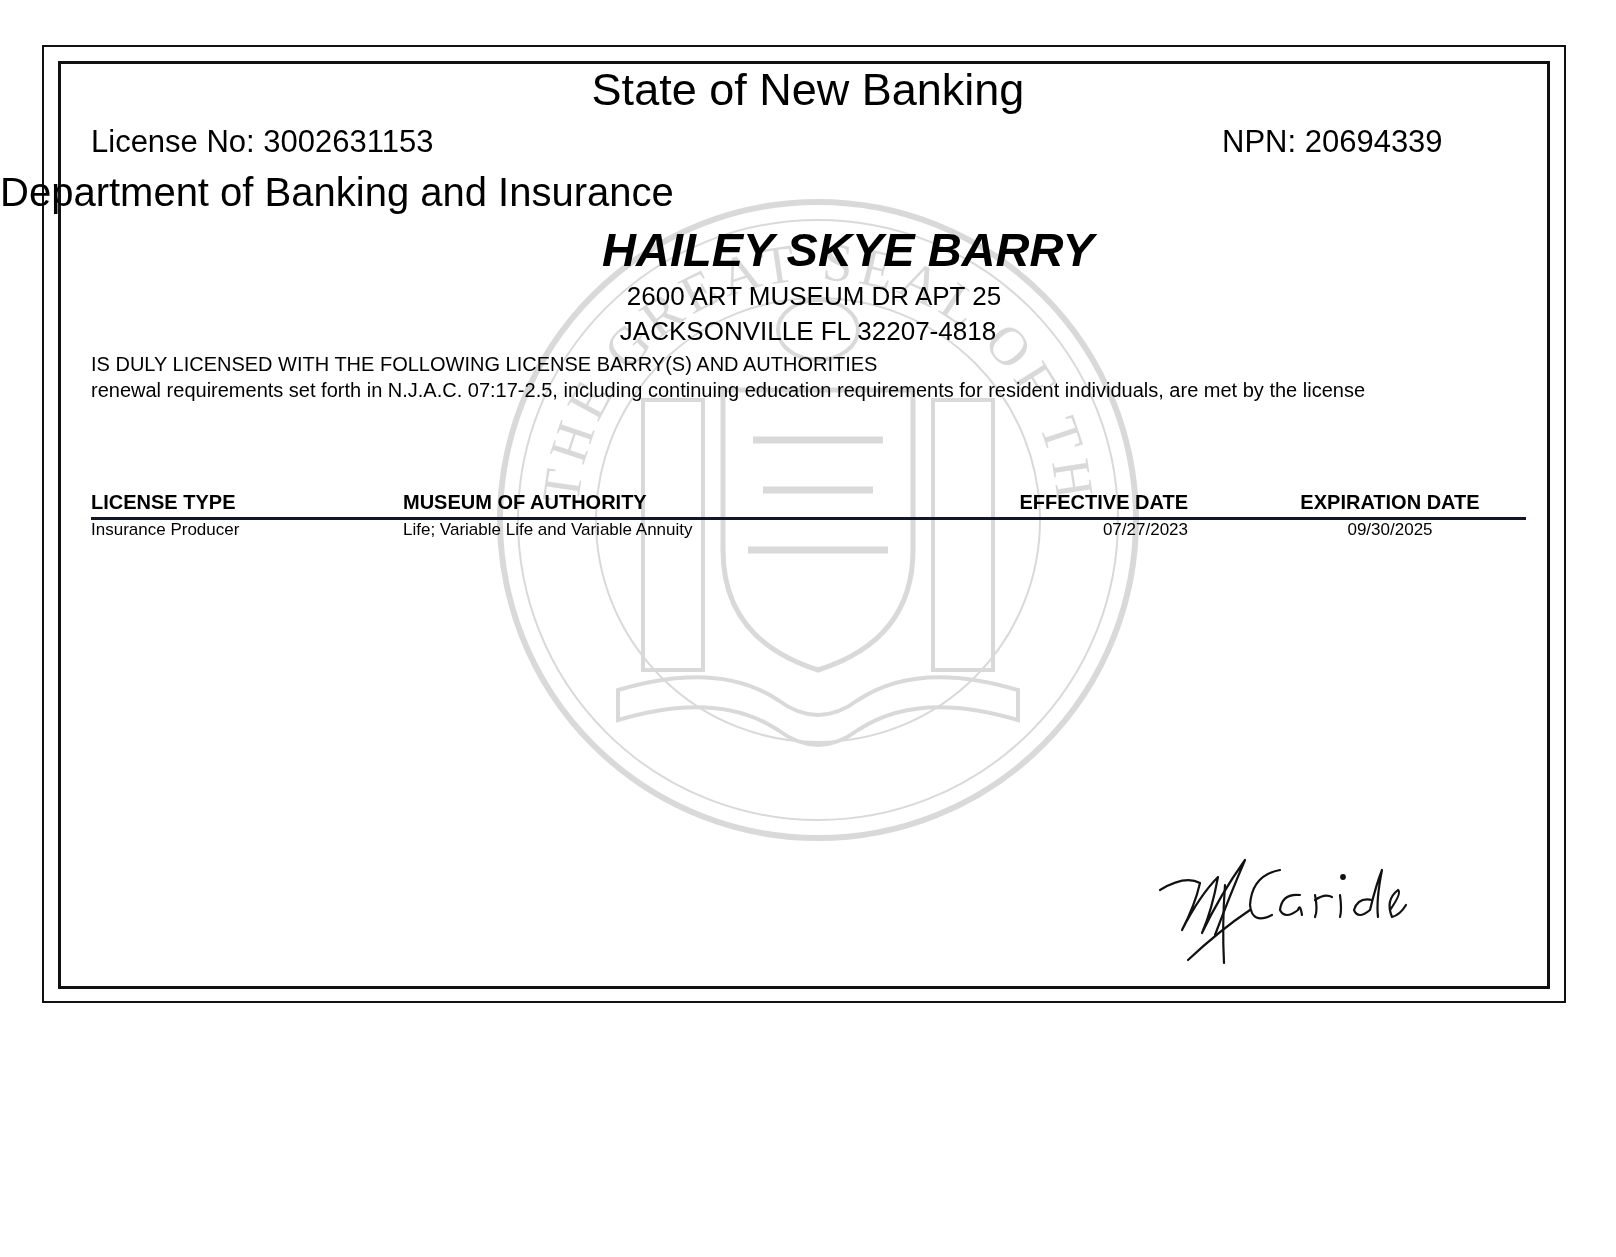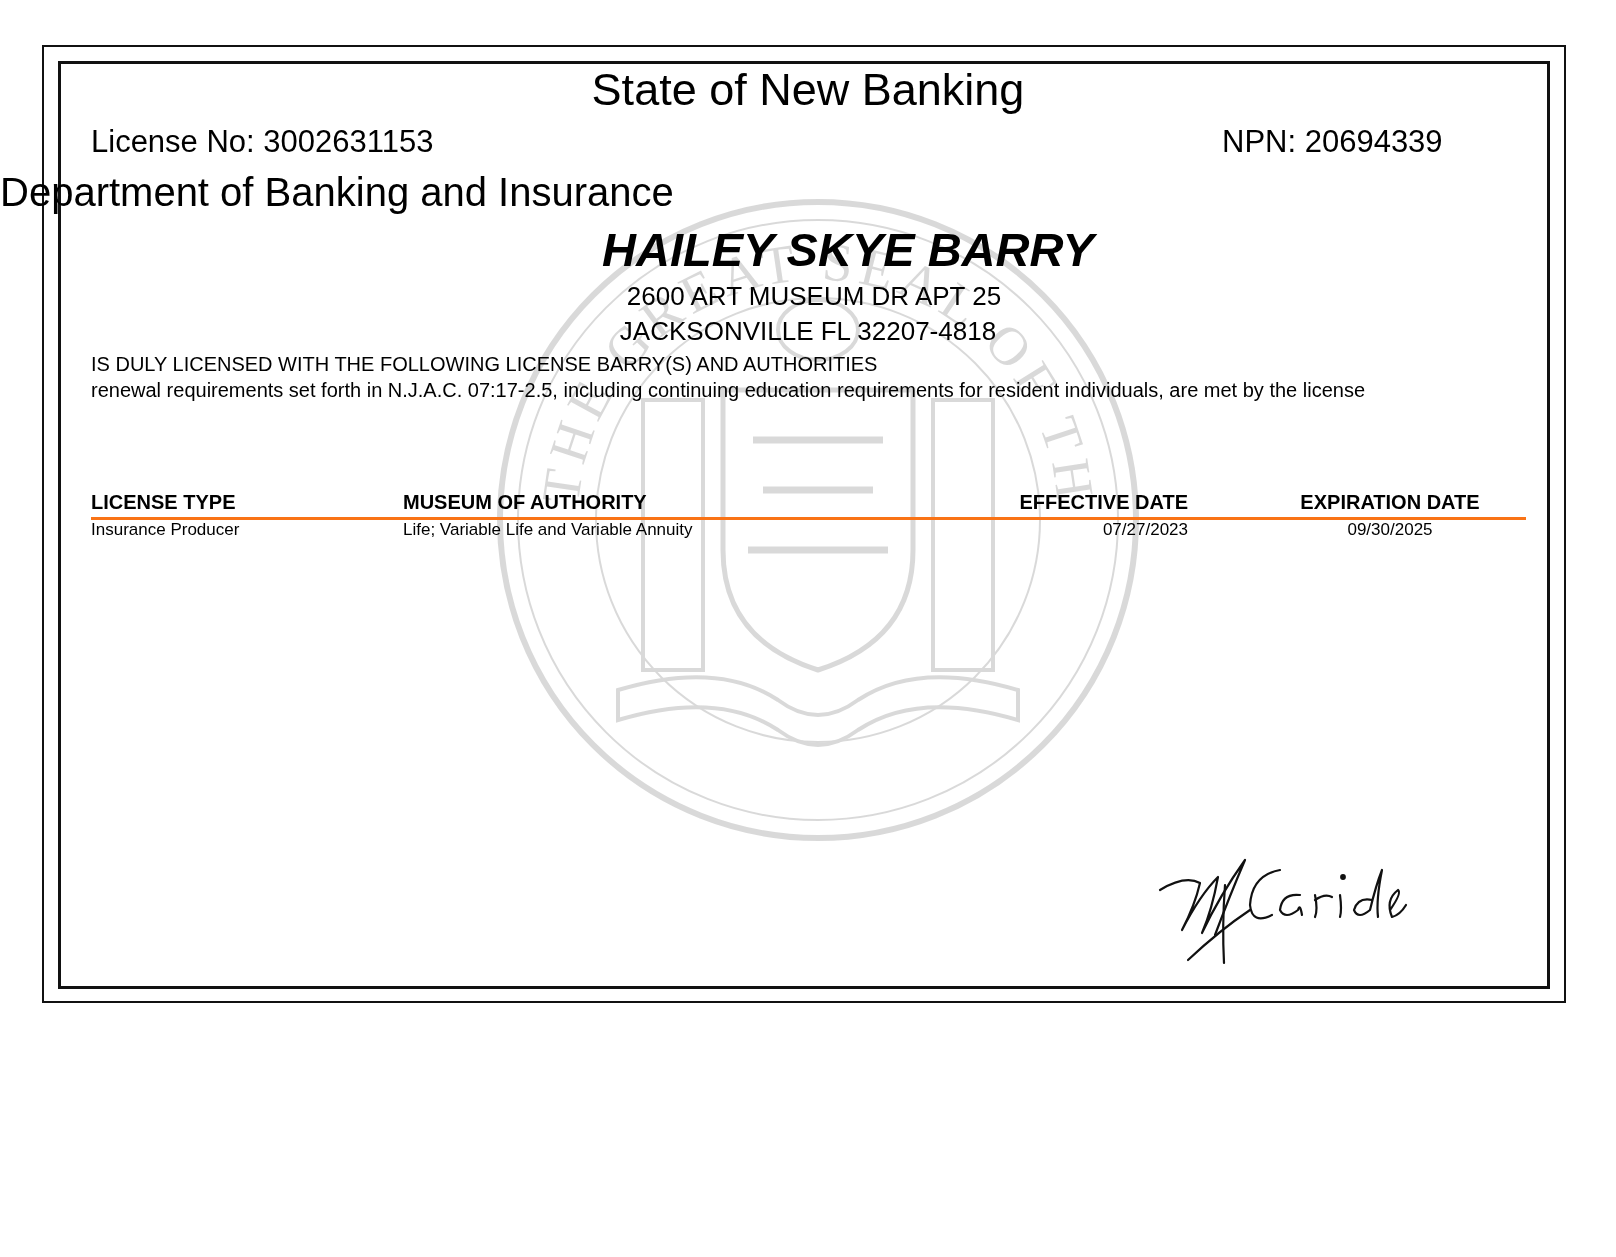--- a/index.html
+++ b/index.html
@@ -11,21 +11,21 @@
   .state-title { left: 0; width: 1616px; text-align: center; top: 64px; font-size: 45px; }
   .license-no { left: 91px; top: 124px; font-size: 31px; }
   .npn { left: 1222px; top: 124px; font-size: 31px; }
   .dept { left: 0; width: 1616px; text-align: left; top: 170px; font-size: 40px; }
   .name { left: 0; width: 1616px; text-align: center; top: 222px; font-size: 47px; font-weight: bold; font-style: italic; padding-left: 40px; }
   .addr1 { left: 0; width: 1616px; text-align: center; top: 281px; font-size: 26px; padding-left: 6px; }
   .addr2 { left: 0; width: 1616px; text-align: center; top: 316px; font-size: 26px; }
   .duly { left: 91px; top: 353px; font-size: 20px; }
   .para { position: absolute; left: 91px; top: 378px; width: 1440px; font-size: 20px; line-height: 25px; }
   .para span { display: block; white-space: nowrap; }
-  .table-head { position: absolute; left: 91px; top: 491px; width: 1435px; height: 26px; border-bottom: 3px solid #f97316; }
+  .table-head { position: absolute; left: 91px; top: 491px; width: 1435px; height: 26px; border-bottom: 3px solid #0f172a; }
   .th { position: absolute; top: 0; font-size: 20px; font-weight: bold; }
   .row { position: absolute; left: 91px; top: 520px; width: 1435px; height: 22px; }
   .td { position: absolute; top: 0; font-size: 17px; }
   .c1 { left: 0; }
   .c2 { left: 312px; }
   .c3 { left: 912px; width: 185px; text-align: right; }
   .c4 { left: 1203px; width: 192px; text-align: center; }
   .signature { position: absolute; left: 1140px; top: 815px; width: 280px; height: 160px; }
 </style>
 </head>

